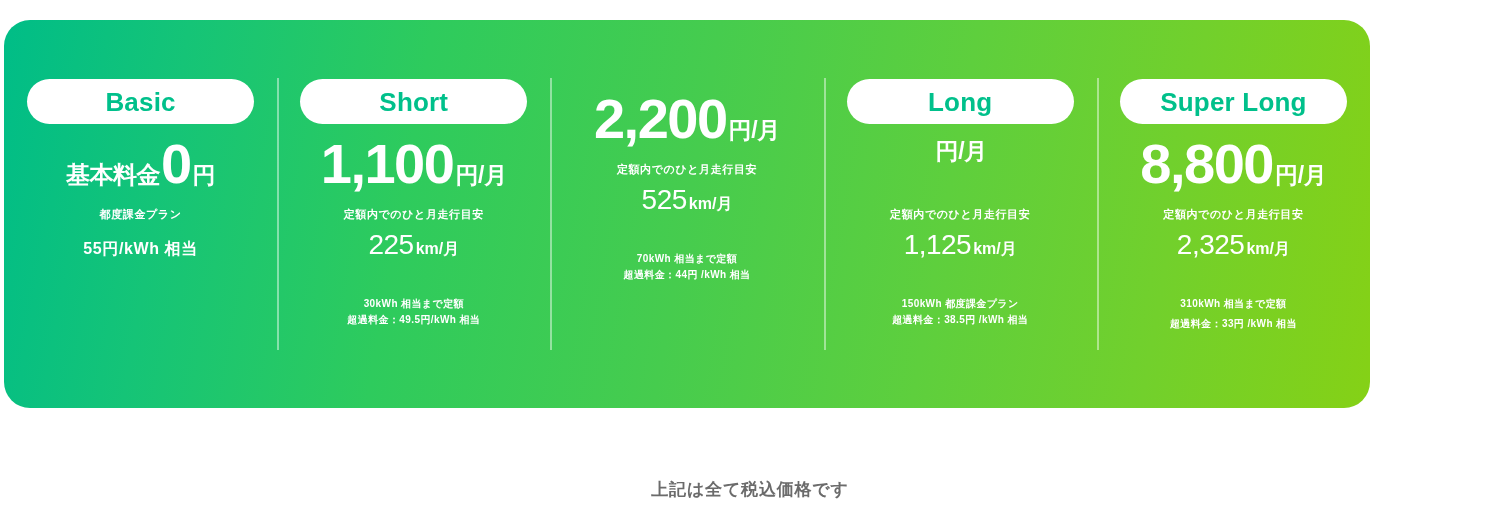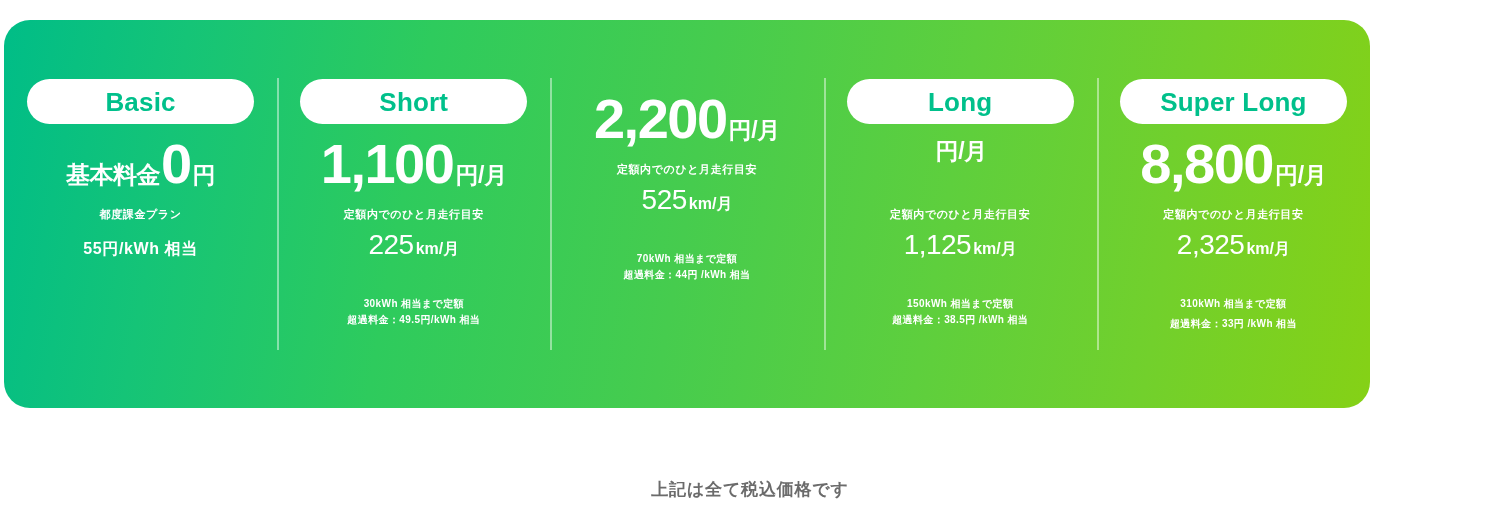--- a/index.html
+++ b/index.html
@@ -249,21 +249,21 @@
         </div>
         <div class="price-row">
           <span class="price-unit">円/月</span>
         </div>
         <div class="plan-note">定額内でのひと月走行目安</div>
         <div class="distance-row">
           <span class="distance-value">1,125</span>
           <span class="distance-unit">km/月</span>
         </div>
         <div class="plan-footnotes">
-          <div class="plan-sub">150kWh 相当まで定額</div>
+          <div class="plan-sub">150kWh 都度課金プラン</div>
           <div class="plan-sub" style="margin-top:0;">超過料金：38.5円 /kWh 相当</div>
         </div>
       </div>
 
       <div class="plan-col">
         <div class="plan-badge">
           <span class="plan-badge-label">Super Long</span>
         </div>
         <div class="price-row">
           <span class="price-main">8,800</span>

